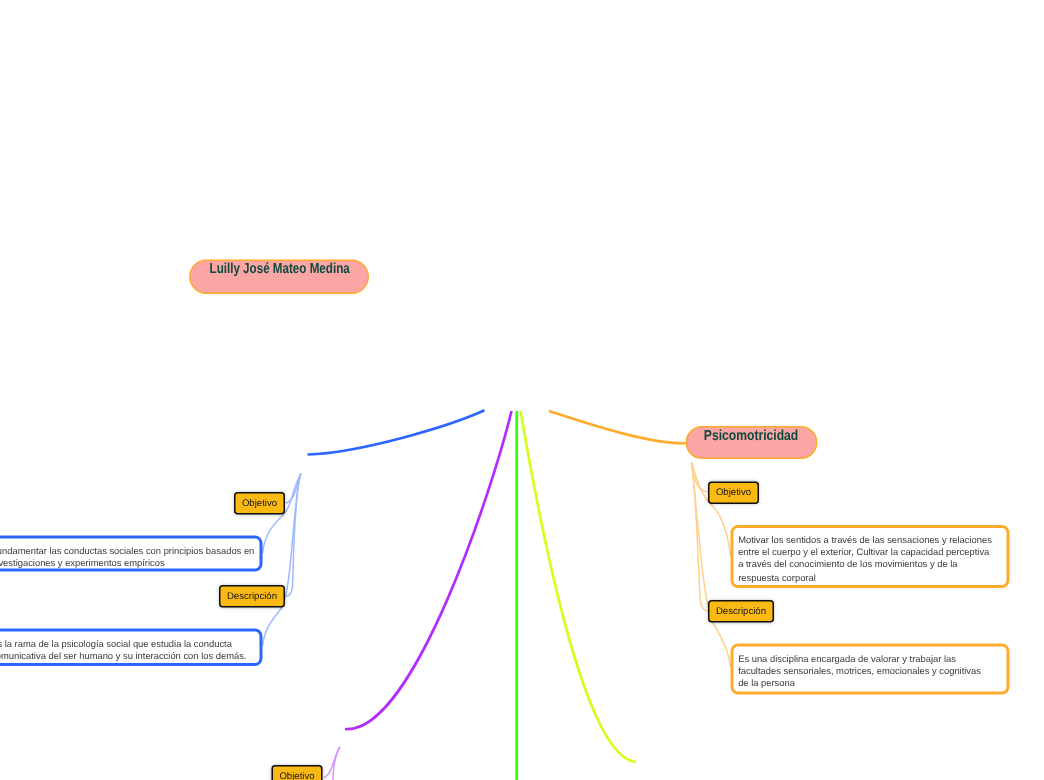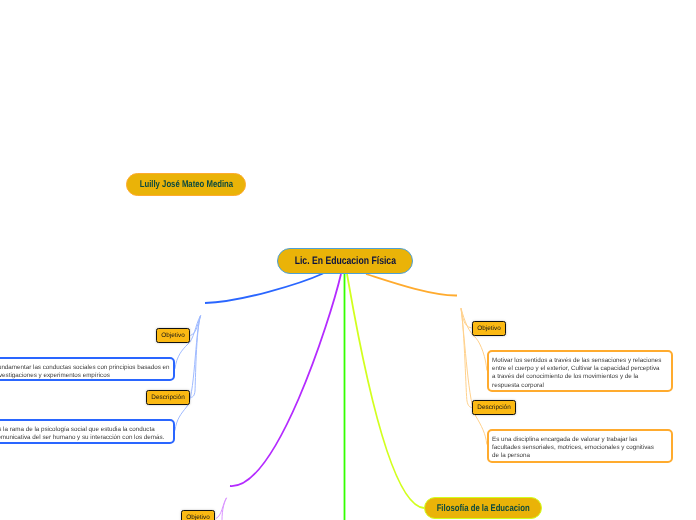--- a/index.html
+++ b/index.html
@@ -1,22 +1,22 @@
 <!DOCTYPE html>
 <html><head>
 <meta charset="utf-8">
 <style>
   html,body{margin:0;padding:0;background:#ffffff;}
   body{width:696px;height:520px;overflow:hidden;
        font-family:"Liberation Sans", sans-serif;-webkit-font-smoothing:antialiased;text-rendering:geometricPrecision;}
   #canvas{position:relative;width:696px;height:520px;background:#fff;}
   svg.links{position:absolute;left:0;top:0;width:696px;height:520px;overflow:visible;}
 
-  .node{position:absolute;box-sizing:border-box;display:flex;align-items:center;
-        justify-content:center;background:#eab308;white-space:nowrap;
+  .node{position:absolute;box-sizing:border-box;display:flex;align-items:flex-start;
+        justify-content:center;background:#fca5a5;white-space:nowrap;
         border-radius:999px;}
   .node > span{display:inline-block;transform:scaleX(var(--sx,0.80));transform-origin:center;}
   .roman{font-family:"Liberation Serif",serif;letter-spacing:0.4px;}
 
   .root{border:1.6px solid #4da0d6;color:#0a1240;font-weight:bold;font-size:10.8px;}
   .topic{border:1.6px solid;color:#0d4a3f;font-weight:bold;font-size:9.7px;}
 
   .badge{position:absolute;box-sizing:border-box;display:flex;align-items:center;
          justify-content:center;background:#fbb913;border:1.4px solid #111;
          border-radius:2.5px;color:#171717;font-size:6.4px;white-space:nowrap;
@@ -55,41 +55,41 @@
     <g fill="none" stroke="#b42bff" stroke-width="1" opacity="0.5">
       <path d="M226.5,497.8 C222.5,504 222,515.5 216,518.5"></path>
       <path d="M226.5,497.8 C221.5,508 222,518 222,526"></path>
     </g>
   </svg>
 
   <div class="node topic" style="left:126px;top:173px;width:120px;height:23px;border-color:#ffab2e;">
     <span>Luilly José Mateo Medina</span>
   </div>
 
-  <div class="node root" style="left:277px;top:248px;width:136px;height:26px;">
-    <span>Lic. En Educacion Física</span>
-  </div>
 
 
   <div class="badge" style="left:156px;top:328px;width:34px;height:15px;">
     <span>Objetivo</span>
   </div>
 
   <div class="textbox" style="left:-11px;top:357px;width:186px;height:24px;border-color:#2a66ff;padding-right:3px;">
     <span>Fundamentar las conductas sociales con principios basados en investigaciones y experimentos empíricos</span>
   </div>
 
   <div class="badge" style="left:146px;top:390px;width:44px;height:15px;">
     <span>Descripción</span>
   </div>
 
   <div class="textbox" style="left:-11px;top:419px;width:186px;height:25px;border-color:#2a66ff;padding-right:3px;">
     <span>Es la rama de la psicología social que estudia la conducta comunicativa del ser humano y su interacción con los demás.</span>
   </div>
 
+  <div class="node topic" style="left:457px;top:284px;width:88px;height:22px;border-color:#ffab2e;--sx:0.835;">
+    <span>Psicomotricidad</span>
+  </div>
 
   <div class="badge" style="left:472px;top:321px;width:34px;height:15px;">
     <span>Objetivo</span>
   </div>
 
   <div class="textbox" style="left:487px;top:350px;width:186px;height:42px;border-color:#ffab2e;">
     <span>Motivar los sentidos a través de las sensaciones y relaciones entre el cuerpo y el exterior,  Cultivar la capacidad perceptiva a través del conocimiento de los movimientos y de la respuesta corporal</span>
   </div>
 
   <div class="badge" style="left:472px;top:400px;width:44px;height:15px;">
@@ -98,17 +98,14 @@
 
   <div class="textbox" style="left:487px;top:429px;width:186px;height:34px;border-color:#ffab2e;">
     <span>Es una disciplina encargada de valorar y trabajar las facultades sensoriales, motrices, emocionales y cognitivas de la persona</span>
   </div>
 
 
   <div class="badge" style="left:181px;top:510px;width:34px;height:15px;">
     <span>Objetivo</span>
   </div>
 
-  <div class="node topic" style="left:424px;top:497px;width:118px;height:22px;border-color:#d2ff1e;">
-    <span>Filosofía de la Educacion</span>
-  </div>
 
 </div>
 
 </body></html>

